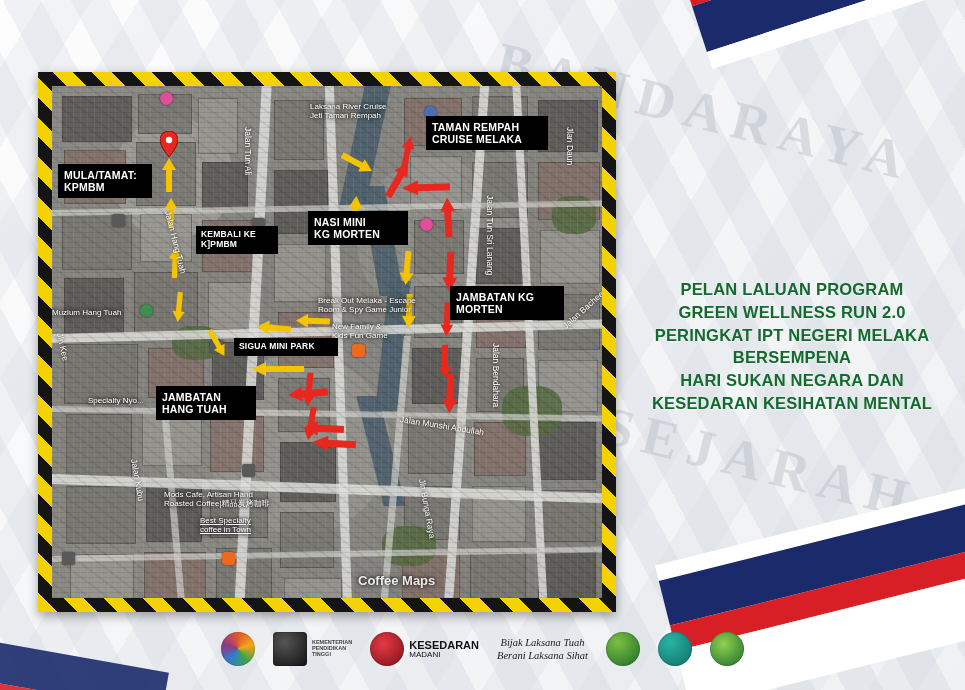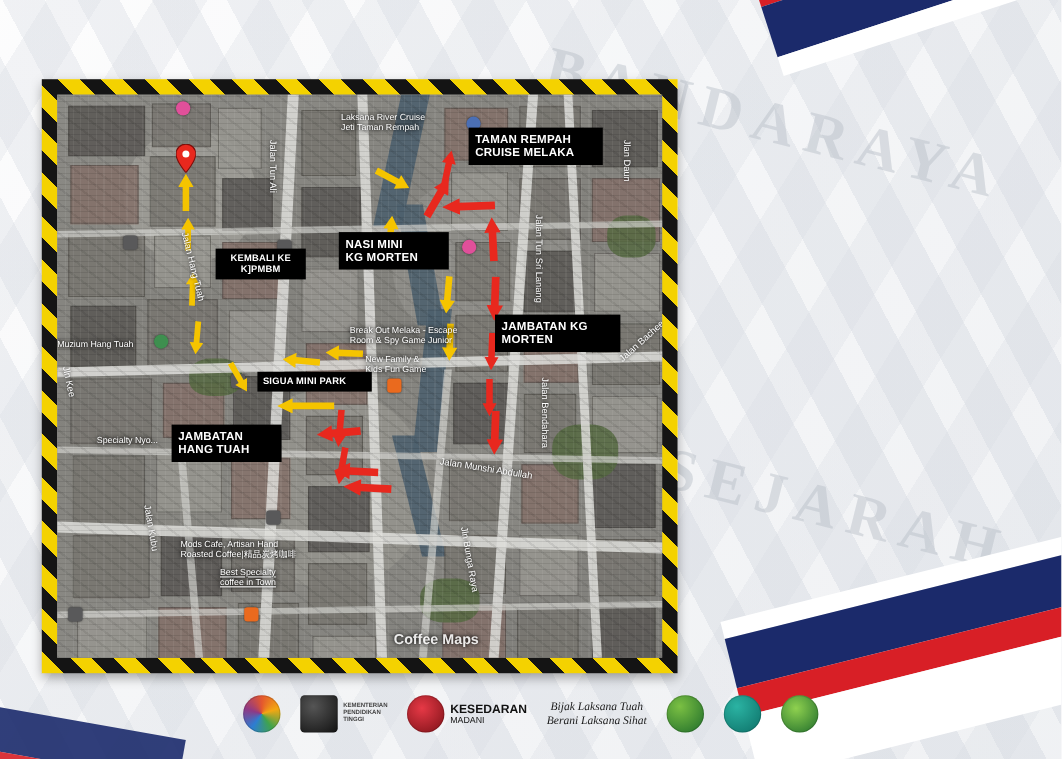--- a/index.html
+++ b/index.html
@@ -573,34 +573,44 @@
       <div class="poi" style="left:280px;top:236px;">New Family &amp;
 Kids Fun Game</div>
       <div class="poi" style="left:0px;top:222px;">Muzium Hang Tuah</div>
       <div class="poi" style="left:36px;top:310px;">Specialty Nyo...</div>
       <div class="poi cn" style="left:112px;top:404px;">Mods Cafe, Artisan Hand
 Roasted Coffee|精品炭烤咖啡</div>
       <div class="poi" style="left:148px;top:430px;text-decoration:underline;">Best Specialty
 coffee in Town</div>
       <div class="poi" style="left:306px;top:488px;font-size:13px;font-weight:bold;opacity:.85;">Coffee Maps</div>
 
-      <div class="callout sm" style="left:144px;top:140px;width:72px;text-align:center;">KEMBALI KE
+      <div class="callout" style="left:6px;top:78px;width:82px;">MULA/TAMAT:
+KPMBM</div>
+      <div class="callout sm" style="left:144px;top:140px;width:72px;">KEMBALI KE
 K]PMBM</div>
       <div class="callout" style="left:256px;top:125px;width:88px;">NASI MINI
 KG MORTEN</div>
       <div class="callout" style="left:374px;top:30px;width:110px;">TAMAN REMPAH
 CRUISE MELAKA</div>
       <div class="callout" style="left:398px;top:200px;width:102px;">JAMBATAN KG
 MORTEN</div>
       <div class="callout sm" style="left:182px;top:252px;width:94px;">SIGUA MINI PARK</div>
       <div class="callout" style="left:104px;top:300px;width:88px;">JAMBATAN
 HANG TUAH</div>
     </div>
   </div>
 
+  <div id="title-block">
+    <div>PELAN LALUAN PROGRAM</div>
+    <div>GREEN WELLNESS RUN 2.0</div>
+    <div>PERINGKAT IPT NEGERI MELAKA</div>
+    <div>BERSEMPENA</div>
+    <div>HARI SUKAN NEGARA DAN</div>
+    <div>KESEDARAN KESIHATAN MENTAL</div>
+  </div>
 
   <div id="footer">
     <div class="logo">
       <div class="logo-mark multi"></div>
     </div>
     <div class="logo">
       <div class="logo-mark dark sq"></div>
       <div class="logo-text" style="font-size:5.5px;color:#444;">KEMENTERIAN
 PENDIDIKAN
 TINGGI</div>

